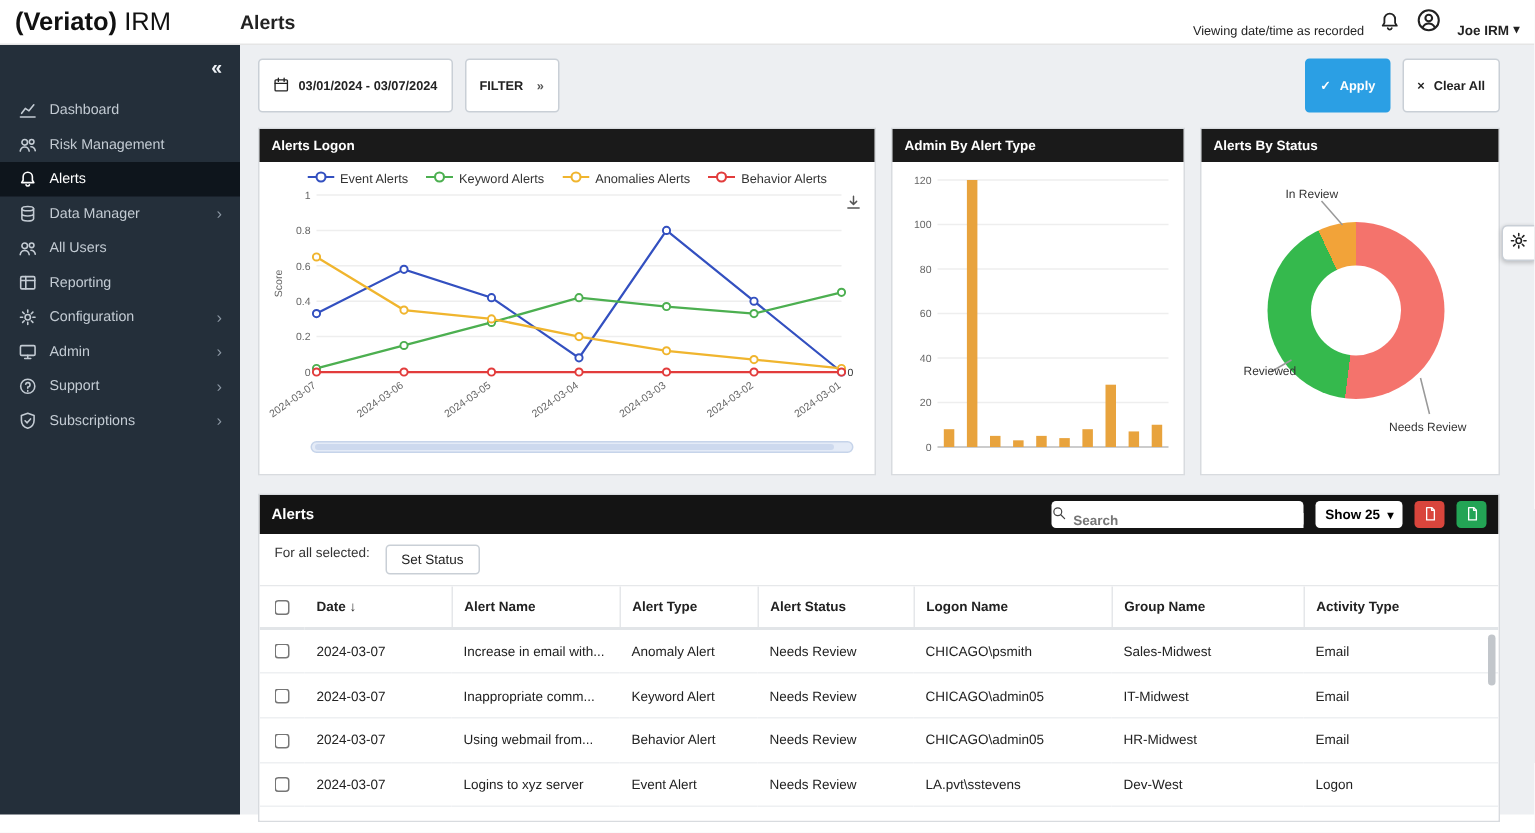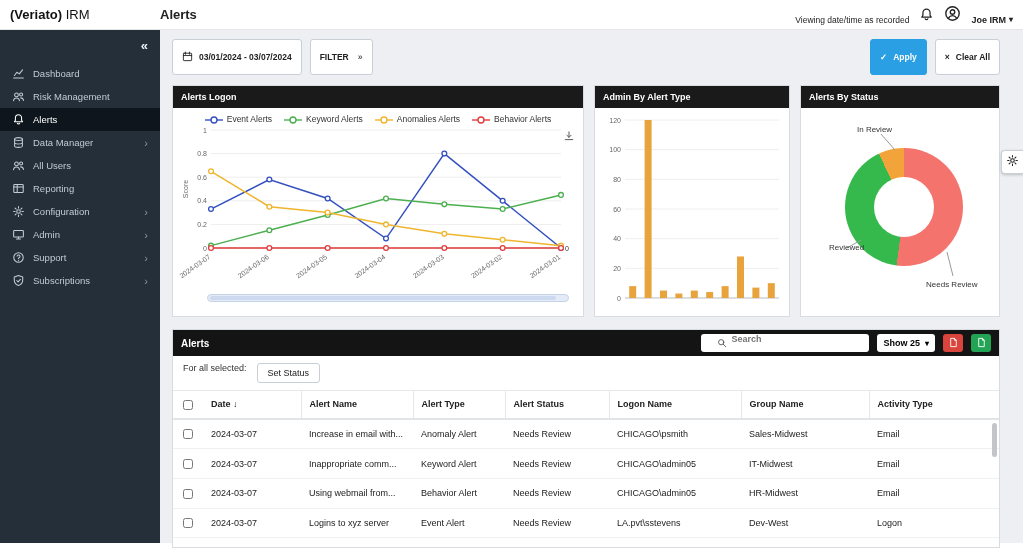--- a/index.html
+++ b/index.html
@@ -2,21 +2,21 @@
 <html><head>
 <meta charset="utf-8">
 <style>
   * { box-sizing: border-box; margin: 0; padding: 0; }
   html,body { width: 1023px; height: 555px; overflow: hidden; background: #fff;
               font-family: "Liberation Sans", sans-serif; }
 
   
   .topbar { height: 30px; display: flex; align-items: center; padding: 0 10px;
             border-bottom: 1px solid #e5e5e5; background: #fff; }
-  .logo { width: 150px; font-size: 13px; color: #111; }
+  .logo { width: 150px; font-size: 17px; color: #111; }
   .logo-strong { font-weight: bold; }
   .page-title { font-size: 13px; font-weight: bold; color: #222; }
   .topbar-right { margin-left: auto; display: flex; align-items: flex-end; gap: 10px; color: #222; }
   .viewing { font-size: 8.5px; }
   .icon-btn { display: flex; align-items: center; background: none; border: none; color: #222; cursor: pointer; padding: 0; }
   .user-menu { font-size: 9px; font-weight: bold; display: flex; align-items: center; gap: 3px; cursor: pointer; }
   .caret { font-size: 8px; }
 
   
   .shell { display: flex; height: 513px; }
@@ -40,42 +40,42 @@
 
   
   .charts-row { display: flex; gap: 10px; margin-top: 10px; }
   .panel { background: #fff; border: 1px solid #d8dbdf; }
   .panel-header { background: #1a1a1a; color: #fff; font-size: 9px; font-weight: bold; padding: 6px 8px; }
   .trend-panel { width: 412px; height: 232px; }
   .type-panel { width: 196px; height: 232px; }
   .status-panel { width: 200px; height: 232px; }
   .panel-body { position: relative; overflow: hidden; }
   .legend { display: flex; justify-content: center; gap: 12px; align-items: center; padding: 6px 0 0; font-size: 8.5px; color: #333; }
-  .legend-item { display: flex; align-items: flex-end; gap: 4px; cursor: pointer; }
+  .legend-item { display: flex; align-items: flex-start; gap: 4px; cursor: pointer; }
   .dl { position: absolute; right: 8px; top: 20px; color: #555; cursor: pointer; }
   .trend-svg { display: block; margin: 0 6px; }
   .range-track { height: 8px; margin: 2px 14px 0 34px; background: #e4ebf7; border: 1px solid #c6d4ea; border-radius: 4px; position: relative; cursor: pointer; }
   .range-thumb { position: absolute; left: 2px; top: 1px; bottom: 1px; width: 96%; background: #cdd9ee; border-radius: 3px; }
   .type-svg { display: block; margin: 4px auto 0; }
   .status-body { height: 209px; }
   .donut { position: absolute; left: 44px; top: 40px; width: 118px; height: 118px; border-radius: 50%; }
   .donut-hole { position: absolute; inset: 29px; background: #fff; border-radius: 50%; }
   .donut-label { position: absolute; font-size: 8px; color: #333; white-space: nowrap; padding-left: 19px; }
   .donut-lines { position: absolute; inset: 0; width: 100%; height: 100%; pointer-events: none; }
   .gear-fab { position: absolute; right: 0; top: 120px; width: 22px; height: 24px; background: #fff;
               border: 1px solid #c9cfd6; border-right: none; border-radius: 4px 0 0 4px;
               display: flex; align-items: center; justify-content: center; color: #222;
               box-shadow: 0 1px 3px rgba(0,0,0,.2); cursor: pointer; padding: 0; }
 
   
   .alerts-panel { margin-top: 12px; width: 828px; height: 219px; overflow: hidden; }
   .alerts-header { background: #141414; display: flex; align-items: center; gap: 8px; padding: 4px 8px; height: 26px; }
   .alerts-title { color: #fff; font-size: 10px; font-weight: bold; margin-right: auto; }
-  .search-box { background: #fff; border-radius: 3px; display: flex; align-items: flex-start; gap: 4px;
-                padding: 0 16px; height: 18px; width: 168px; color: #444; }
+  .search-box { background: #fff; border-radius: 3px; display: flex; align-items: flex-end; gap: 4px;
+                padding: 0 0; height: 18px; width: 168px; color: #444; }
   .search-box input { border: none; outline: none; font-size: 9px; width: 100%; font-family: inherit; font-weight: bold; }
   .show-select { background: #fff; border-radius: 3px; height: 18px; display: flex; align-items: center; gap: 5px;
                  font-size: 9px; font-weight: bold; padding: 0 6px; cursor: pointer; }
   .export-btn { width: 20px; height: 18px; border: none; border-radius: 3px; display: flex; align-items: center;
                 justify-content: center; cursor: pointer; padding: 0; }
   .export-btn svg { stroke: #fff; }
   .pdf-btn { background: #d9453c; }
   .xls-btn { background: #23a455; }
   .table-toolbar { display: flex; align-items: flex-start; gap: 10px; padding: 7px 10px; font-size: 9px; color: #333;
                    border-bottom: 1px solid #e6e8ea; background: #fff; }

